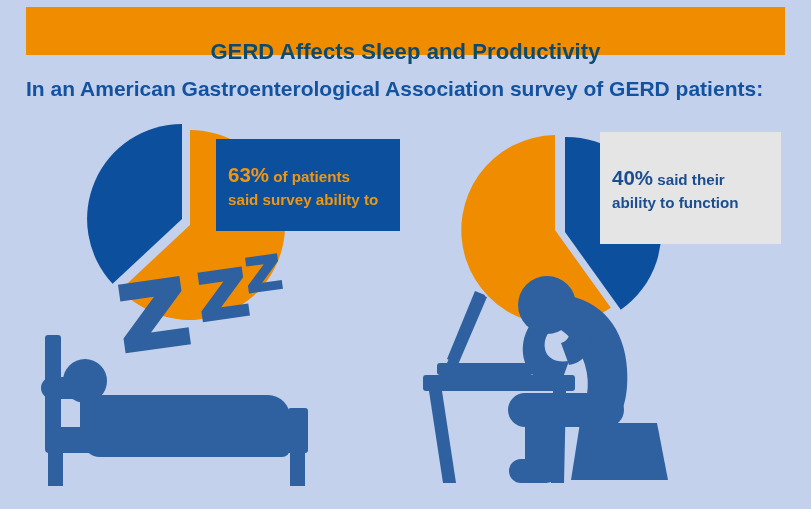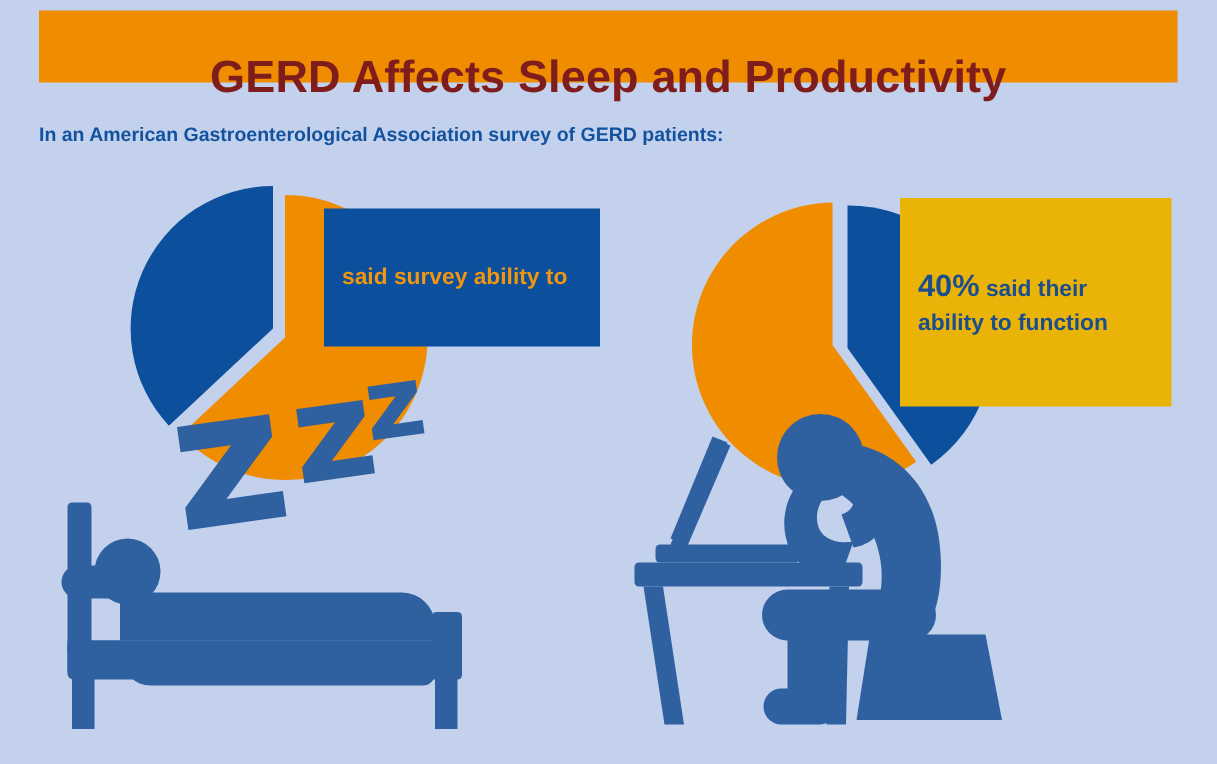--- a/index.html
+++ b/index.html
@@ -12,45 +12,45 @@
   }
   #stage{position:absolute;left:0;top:0;width:811px;height:509px;}
 
   
   .title-bar{
     position:absolute;left:26px;top:7px;width:759px;height:48px;
     background:#f08c00;
     display:flex;align-items:center;justify-content:center;
   }
   .title-text{
-    color:#7f1d1d;font-size:30px;font-weight:bold;letter-spacing:.1px;
+    color:#0c4a6e;font-size:22px;font-weight:bold;letter-spacing:.1px;
     white-space:nowrap;line-height:1;margin-top:41px;
   }
   .subtitle{
     position:absolute;left:26px;top:76px;width:760px;height:26px;
-    color:#12529e;font-size:13px;font-weight:bold;white-space:nowrap;
+    color:#12529e;font-size:21px;font-weight:bold;white-space:nowrap;
     display:flex;align-items:center;
   }
 
   
   .pie-wrap{position:absolute;}
   .pie-svg{display:block;overflow:visible;}
 
   
   .callout{
     position:absolute;box-sizing:border-box;
     display:flex;flex-direction:column;justify-content:center;
   }
   .callout-left{
     left:216px;top:139px;width:184px;height:92px;
     background:#0c4f9c;padding:6px 0 6px 12px;
   }
   .callout-right{
-    left:600px;top:132px;width:181px;height:139px;
-    background:#eab308;padding:6px 0 6px 12px;
+    left:600px;top:132px;width:181px;height:112px;
+    background:#e5e5e5;padding:6px 0 6px 12px;
   }
   .callout-line{
     font-size:15.2px;font-weight:bold;line-height:1.42;white-space:nowrap;
   }
   .callout-left .callout-line{color:#f0960f;}
   .callout-right .callout-line{color:#1b4e8e;}
   .pct{font-size:20.5px;font-weight:bold;}
   .callout-left .pct{color:#f0960f;}
   .callout-right .pct{color:#1b4e8e;}
 
@@ -74,20 +74,23 @@
 
       <path fill="#f08c00" d="M 105 97 L 105 2 A 95 95 0 1 1 35.6 161.8 Z"></path>
 
       <g transform="translate(-8,-6)">
         <path fill="#0c4f9c" d="M 105 97 L 35.6 161.8 A 95 95 0 0 1 105 2 Z"></path>
       </g>
     </svg>
   </div>
 
   <div class="callout callout-left">
+    <div class="callout-line">
+      <span class="pct">63%</span><span style="white-space: pre;"> of patients</span>
+    </div>
     <div class="callout-line">said survey ability to</div>
   </div>
 
   <div class="pie-wrap" style="left:450px;top:130px;width:215px;height:205px;">
     <svg class="pie-svg" width="215" height="205" viewBox="0 0 215 205">
 
       <path fill="#f08c00" d="M 105 100 L 105 5 A 95 95 0 1 0 160.8 177.8 Z"></path>
 
       <g transform="translate(10,2)">
         <path fill="#0c4f9c" d="M 105 100 L 105 5 A 95 95 0 0 1 160.8 177.8 Z"></path>

